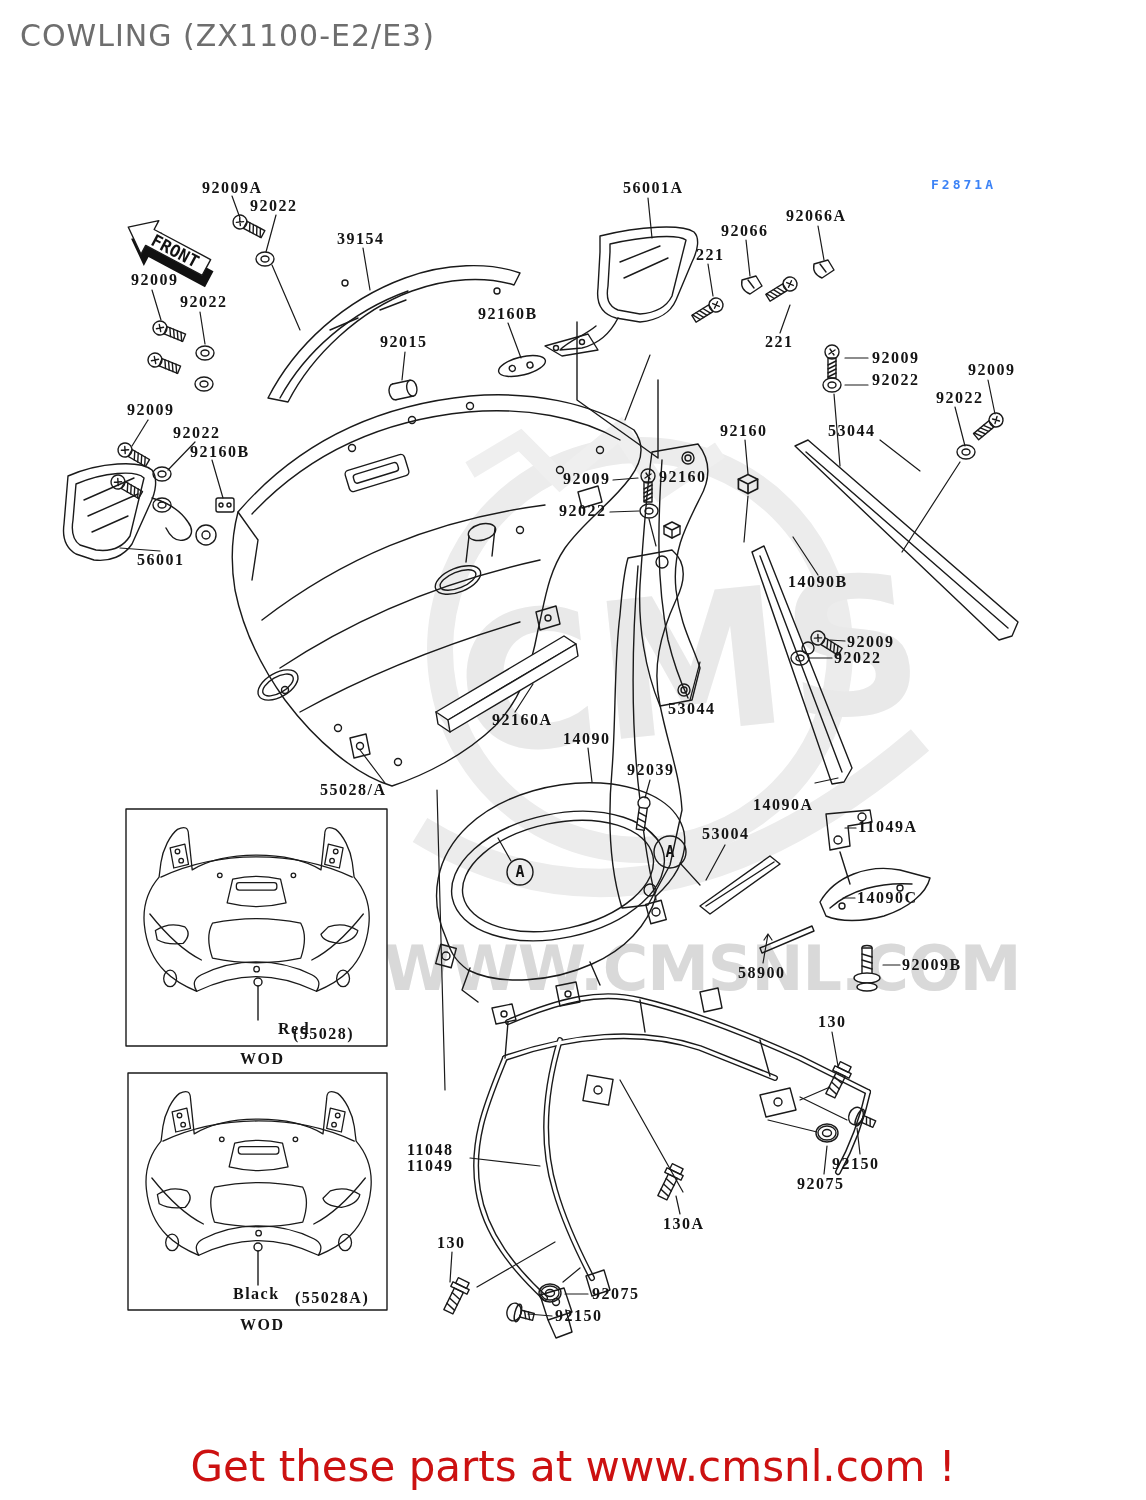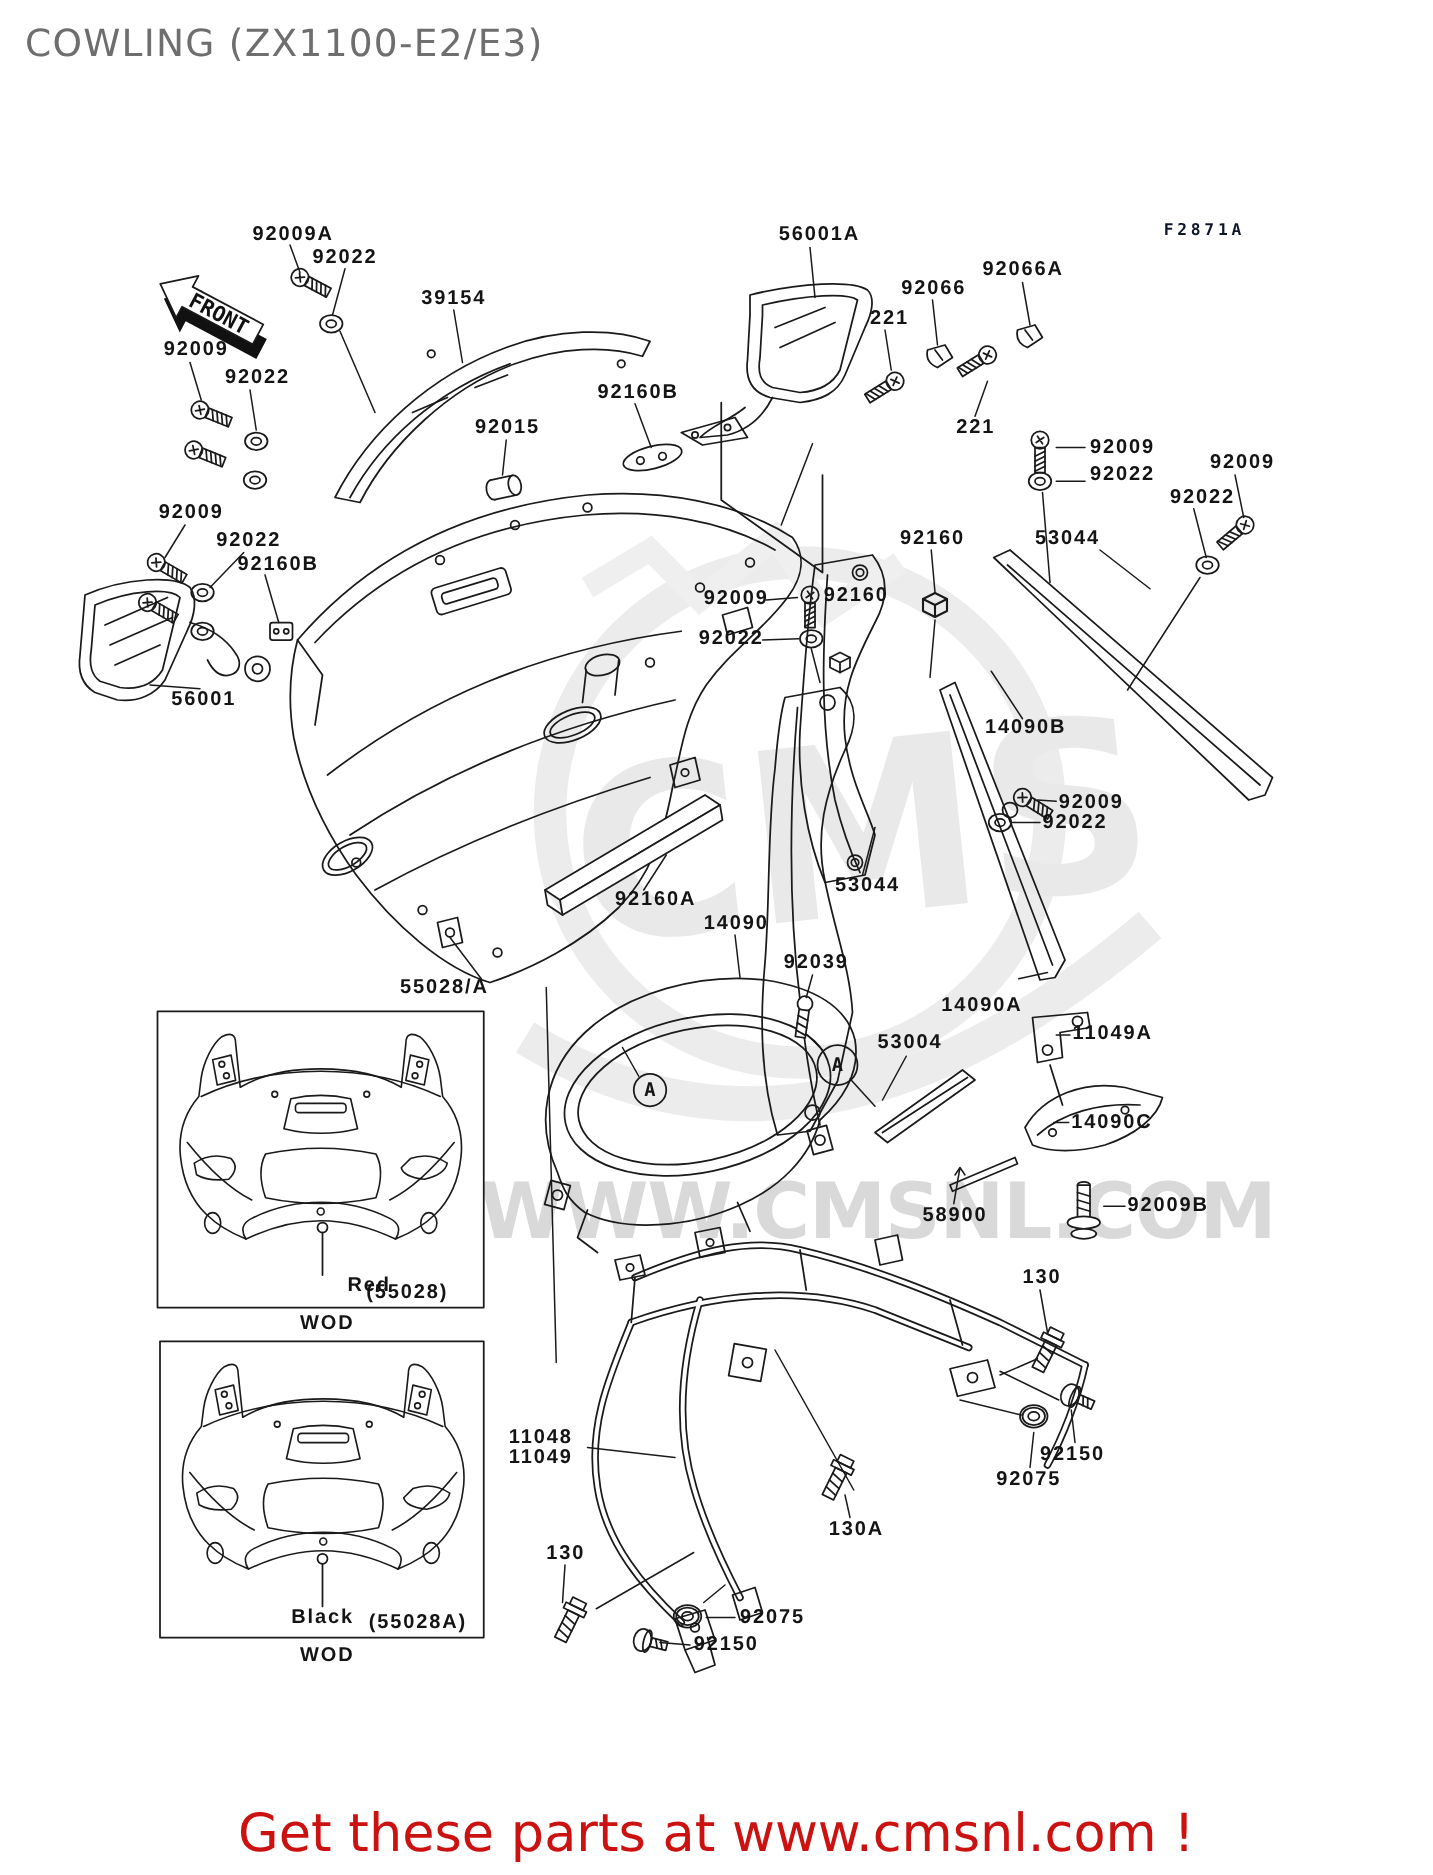--- a/index.html
+++ b/index.html
@@ -1,27 +1,27 @@
 <!DOCTYPE html>
 <html><head>
 <meta charset="utf-8">
 <style>
   html,body { margin:0; padding:0; background:#fff; }
   #stage { position:relative; width:1146px; height:1500px; background:#fff; overflow:hidden;
            font-family:"DejaVu Sans",sans-serif; }
   #stage svg { position:absolute; left:0; top:0; z-index:1; }
   #labels-layer { position:absolute; left:0; top:0; width:1146px; height:1500px; z-index:2; pointer-events:none; }
-  .plabel { position:absolute; font-family:Liberation Sans, sans-serif; font-weight:bold; font-size:16px;
+  .plabel { position:absolute; font-family:Liberation Serif, serif; font-weight:bold; font-size:16px;
             letter-spacing:1.5px; color:#141414; white-space:nowrap; line-height:1; }
   .amark  { position:absolute; font-family:"DejaVu Sans Mono",monospace; font-weight:bold; font-size:15px;
             color:#141414; transform:translate(-50%,-50%); line-height:1; }
   #page-title { position:absolute; left:20px; top:18px; z-index:2; font-size:30px; letter-spacing:1px;
             color:#6e6e6e; font-family:"DejaVu Sans",sans-serif; white-space:nowrap; }
   #fig-code { position:absolute; left:931px; top:177px; z-index:2; font-family:"DejaVu Sans Mono",monospace;
-            font-weight:bold; font-size:13px; letter-spacing:3px; color:#0f172a; }
+            font-weight:bold; font-size:13px; letter-spacing:3px; color:#3b82f6; }
   #banner { position:absolute; left:0; top:1442px; width:1146px; z-index:2; text-align:center;
             font-size:42px; color:#cc1111; font-family:"DejaVu Sans",sans-serif; white-space:nowrap; }
   .art-line { stroke:#1a1a1a; fill:none; stroke-width:1.4; stroke-linecap:round; stroke-linejoin:round; }
 </style>
 </head>
 <body>
 
 <div id="stage">
 
   <div id="page-title">COWLING (ZX1100-E2/E3)</div>

